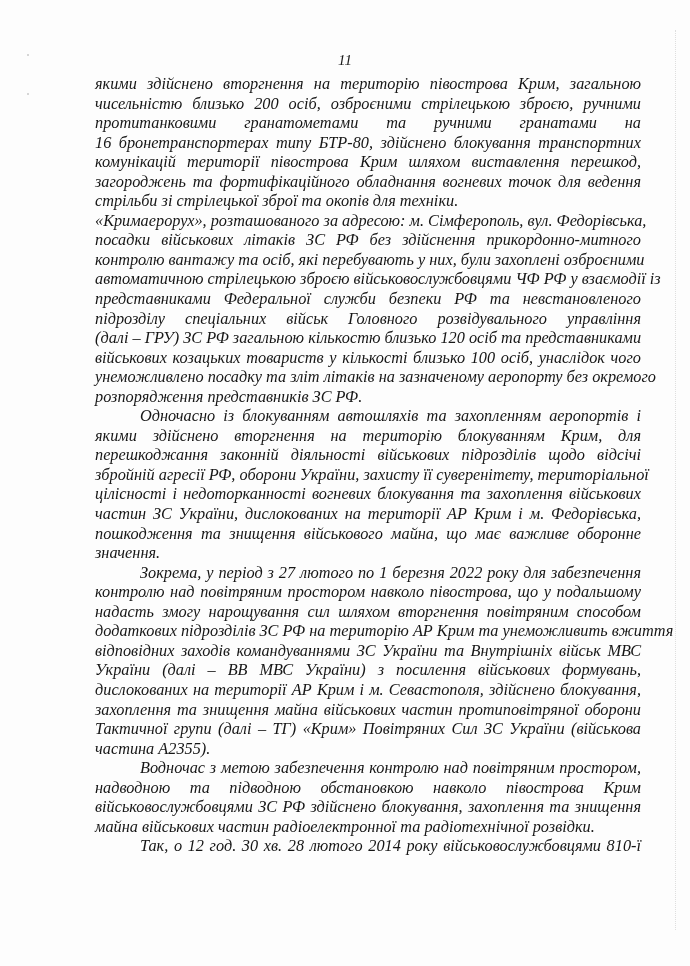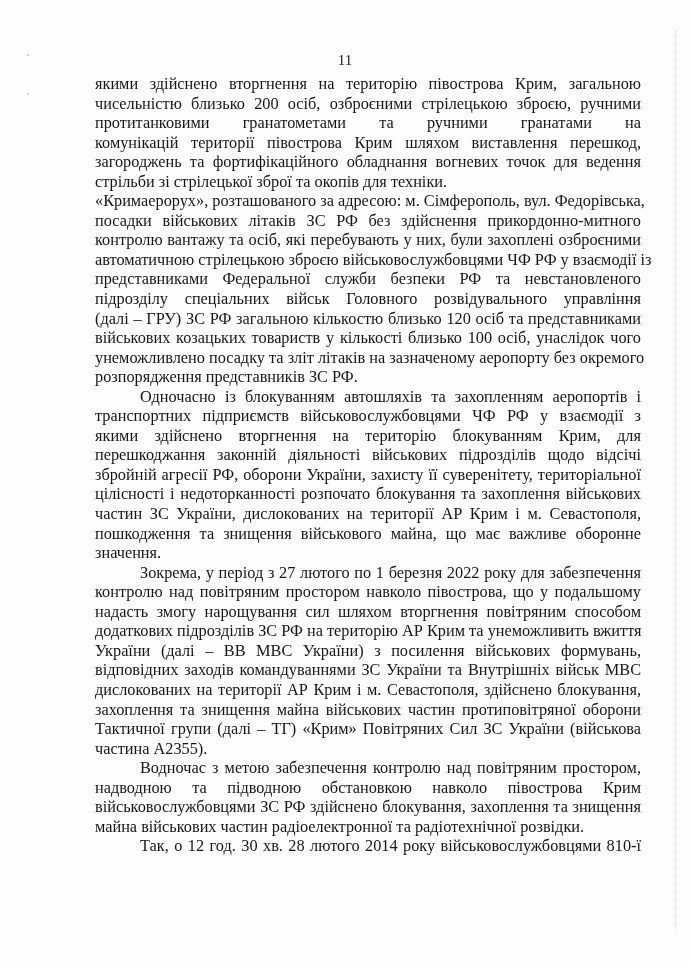--- a/index.html
+++ b/index.html
@@ -11,20 +11,21 @@
     width: 690px;
     height: 966px;
     position: relative;
     overflow: hidden;
   }
   .page {
     position: absolute;
     left: 0; top: 0;
     width: 690px; height: 966px;
     background: #fdfdfd;
+    font-style: italic;
   }
   .scan-edge {
     position: absolute;
     right: 14px; top: 30px;
     width: 1px; height: 900px;
     border-right: 1px dotted #dedede;
   }
   .speck {
     position: absolute;
     width: 2px; height: 2px;
@@ -75,54 +76,54 @@
   <div class="speck" style="left:27px; top:54px;"></div>
   <div class="speck" style="left:27px; top:93px;"></div>
 
   <div class="page-number">11</div>
 
   <div class="body-text" id="body-text">
       <div class="para">
         <span class="line">якими здійснено вторгнення на територію півострова Крим, загальною</span>
         <span class="line">чисельністю близько 200 осіб, озброєними стрілецькою зброєю, ручними</span>
         <span class="line">протитанковими гранатометами та ручними гранатами на</span>
+        <span class="line">16 бронетранспортерах типу БТР-80, здійснено блокування транспортних</span>
         <span class="line">комунікацій території півострова Крим шляхом виставлення перешкод,</span>
         <span class="line">загороджень та фортифікаційного обладнання вогневих точок для ведення</span>
         <span class="line last">стрільби зі стрілецької зброї та окопів для техніки.</span>
       </div>
       <div class="para">
         <span class="line">«Кримаерорух», розташованого за адресою: м. Сімферополь, вул. Федорівська,</span>
         <span class="line">посадки військових літаків ЗС РФ без здійснення прикордонно-митного</span>
         <span class="line">контролю вантажу та осіб, які перебувають у них, були захоплені озброєними</span>
         <span class="line">автоматичною стрілецькою зброєю військовослужбовцями ЧФ РФ у взаємодії із</span>
         <span class="line">представниками Федеральної служби безпеки РФ та невстановленого</span>
         <span class="line">підрозділу спеціальних військ Головного розвідувального управління</span>
         <span class="line">(далі – ГРУ) ЗС РФ загальною кількостю близько 120 осіб та представниками</span>
         <span class="line">військових козацьких товариств у кількості близько 100 осіб, унаслідок чого</span>
         <span class="line">унеможливлено посадку та зліт літаків на зазначеному аеропорту без окремого</span>
         <span class="line last">розпорядження представників ЗС РФ.</span>
       </div>
       <div class="para">
         <span class="line indent">Одночасно із блокуванням автошляхів та захопленням аеропортів і</span>
-        <span class="line">транспортних підприємств військовослужбовцями ЧФ РФ у взаємодії з</span>
         <span class="line">якими здійснено вторгнення на територію блокуванням Крим, для</span>
         <span class="line">перешкоджання законній діяльності військових підрозділів щодо відсічі</span>
         <span class="line">збройній агресії РФ, оборони України, захисту її суверенітету, територіальної</span>
-        <span class="line">цілісності і недоторканності розпочато блокування та захоплення військових</span>
-        <span class="line">частин ЗС України, дислокованих на території АР Крим і м. Севастополя,</span>
+        <span class="line">цілісності і недоторканності вогневих блокування та захоплення військових</span>
+        <span class="line">частин ЗС України, дислокованих на території АР Крим і м. Федорівська,</span>
         <span class="line">пошкодження та знищення військового майна, що має важливе оборонне</span>
         <span class="line last">значення.</span>
       </div>
       <div class="para">
         <span class="line indent">Зокрема, у період з 27 лютого по 1 березня 2022 року для забезпечення</span>
         <span class="line">контролю над повітряним простором навколо півострова, що у подальшому</span>
         <span class="line">надасть змогу нарощування сил шляхом вторгнення повітряним способом</span>
         <span class="line">додаткових підрозділів ЗС РФ на територію АР Крим та унеможливить вжиття</span>
+        <span class="line">відповідних заходів командуваннями ЗС України та Внутрішніх військ МВС</span>
         <span class="line">України (далі – ВВ МВС України) з посилення військових формувань,</span>
-        <span class="line">відповідних заходів командуваннями ЗС України та Внутрішніх військ МВС</span>
         <span class="line">дислокованих на території АР Крим і м. Севастополя, здійснено блокування,</span>
         <span class="line">захоплення та знищення майна військових частин протиповітряної оборони</span>
         <span class="line">Тактичної групи (далі – ТГ) «Крим» Повітряних Сил ЗС України (військова</span>
         <span class="line last">частина А2355).</span>
       </div>
       <div class="para">
         <span class="line indent">Водночас з метою забезпечення контролю над повітряним простором,</span>
         <span class="line">надводною та підводною обстановкою навколо півострова Крим</span>
         <span class="line">військовослужбовцями ЗС РФ здійснено блокування, захоплення та знищення</span>
         <span class="line last">майна військових частин радіоелектронної та радіотехнічної розвідки.</span>

